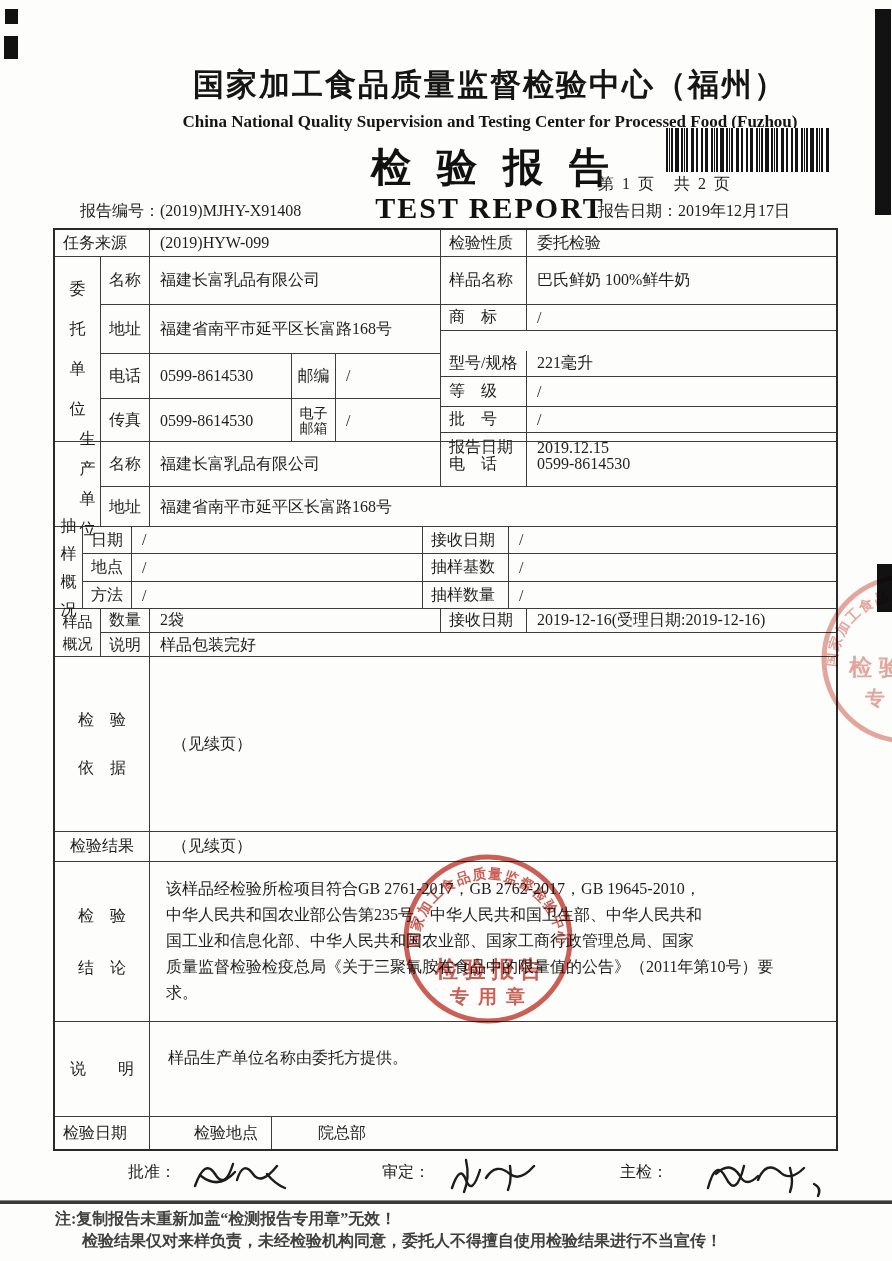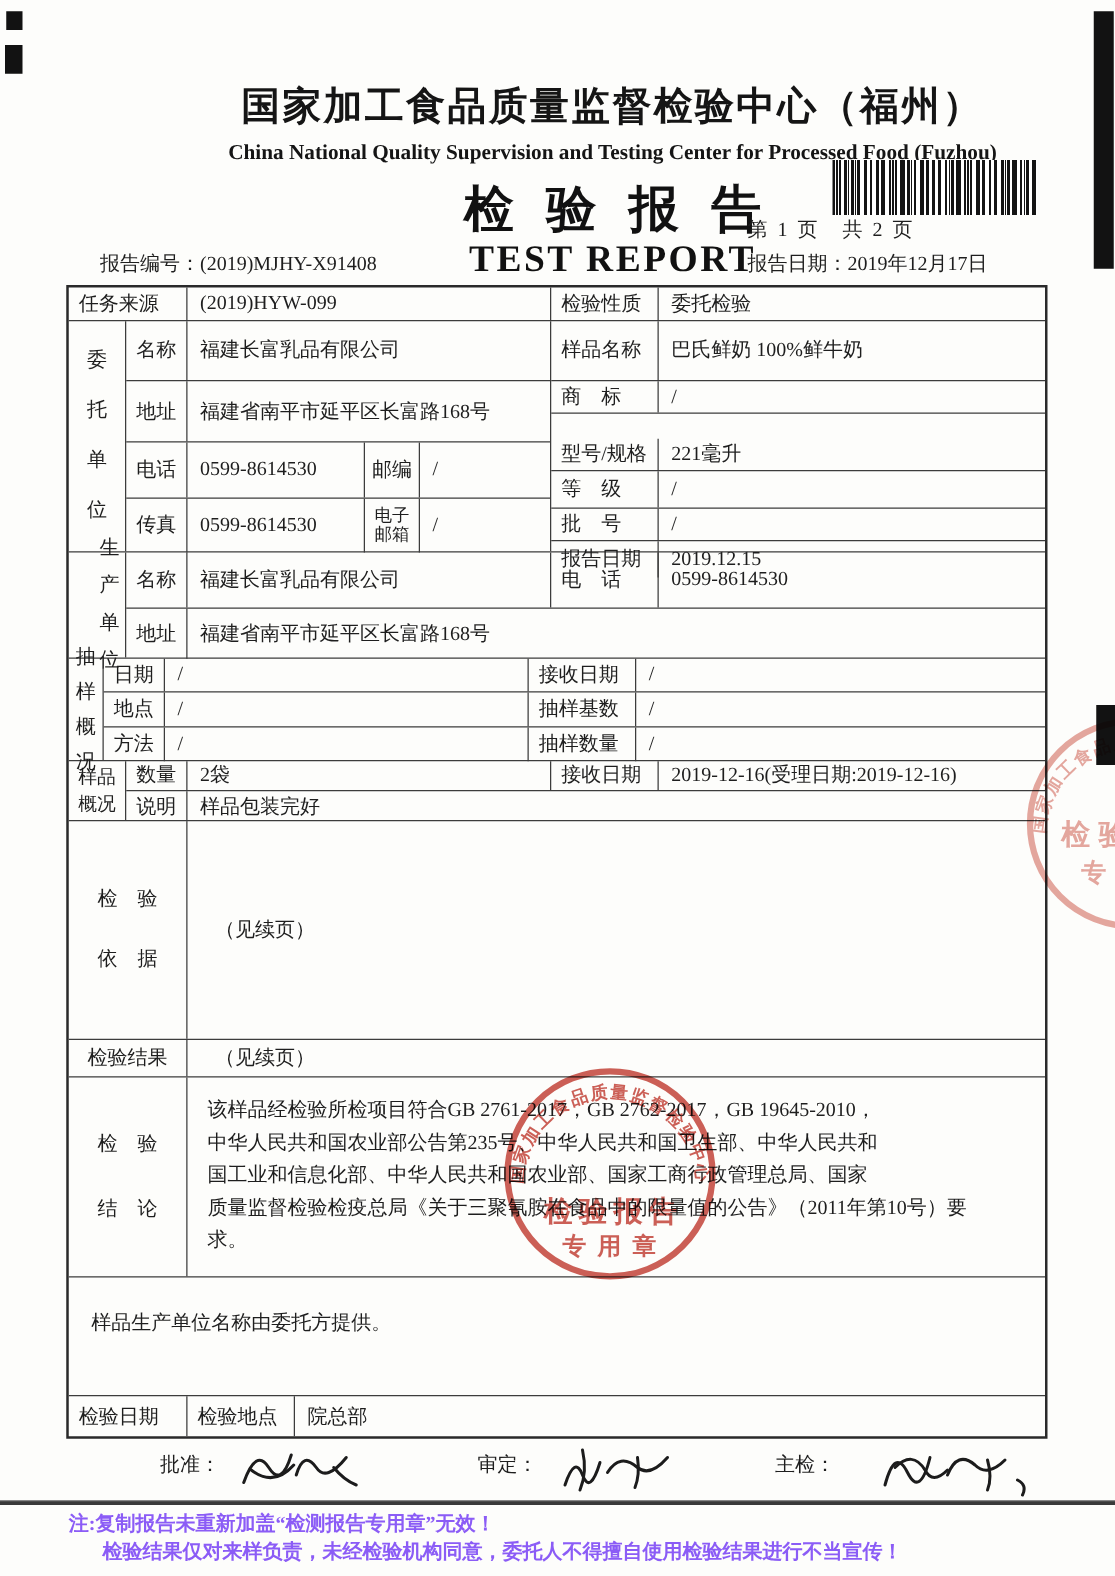--- a/index.html
+++ b/index.html
@@ -32,21 +32,21 @@
   .slab2{justify-content:center;font-size:14px;line-height:15px;white-space:pre-line;text-align:center;}
   .val{padding-left:10px;}
   .vlab{display:flex;align-items:center;justify-content:center;text-align:center;
         white-space:pre-line;font-size:16px;}
   .pre{white-space:pre-line;}
   
   .sigs{position:absolute;left:0;top:1150px;width:892px;height:52px;}
   .siglab{position:absolute;top:12px;font-size:16px;}
   .sigimg{position:absolute;top:0;}
   .rule{position:absolute;left:0;top:1200px;width:892px;height:3px;background:#3a3a3a;border-top:1px solid #888;}
-  .note{position:absolute;font-size:16px;font-weight:700;color:#8b5cf6;}
+  .note{position:absolute;font-size:16px;font-weight:700;color:#404040;}
   
   .stamp{position:absolute;pointer-events:none;mix-blend-mode:multiply;}
   
   .mark{position:absolute;background:#121212;}
 </style>
 </head>
 <body>
 
 <div class="page">
 
@@ -209,24 +209,25 @@
       <div class="vlab br" style="width:95px;line-height:52px;">检　验
 结　论</div>
       <div class="c val pre" style="flex:1;padding:6px 16px;font-size:16px;line-height:26px;align-items:flex-start;padding-top:14px;">该样品经检验所检项目符合GB 2761-2017，GB 2762-2017，GB 19645-2010，
 中华人民共和国农业部公告第235号、中华人民共和国卫生部、中华人民共和
 国工业和信息化部、中华人民共和国农业部、国家工商行政管理总局、国家
 质量监督检验检疫总局《关于三聚氰胺在食品中的限量值的公告》（2011年第10号）要
 求。</div>
     </div>
 
     <div class="sec" style="height:95px;">
+      <div class="vlab br" style="width:95px;">说　　明</div>
       <div class="c val" style="flex:1;padding-left:18px;align-items:flex-start;padding-top:26px;">样品生产单位名称由委托方提供。</div>
     </div>
 
-    <div class="sec last" style="height:32px;">
+    <div class="sec last" style="height:32px;gap:36px;">
       <div class="c lab br" style="width:95px;">检验日期</div>
       <div class="c lab br" style="width:86px;">检验地点</div>
       <div class="c val" style="flex:1;">院总部</div>
     </div>
   </div>
 
   <div class="sigs">
     <span class="siglab" style="left:128px;">批准：</span>
     <svg class="sigimg" style="left:185px;" width="115" height="50" viewBox="0 0 115 50">
       <g fill="none" stroke="#1c1c1c" stroke-width="2.4" stroke-linecap="round">

